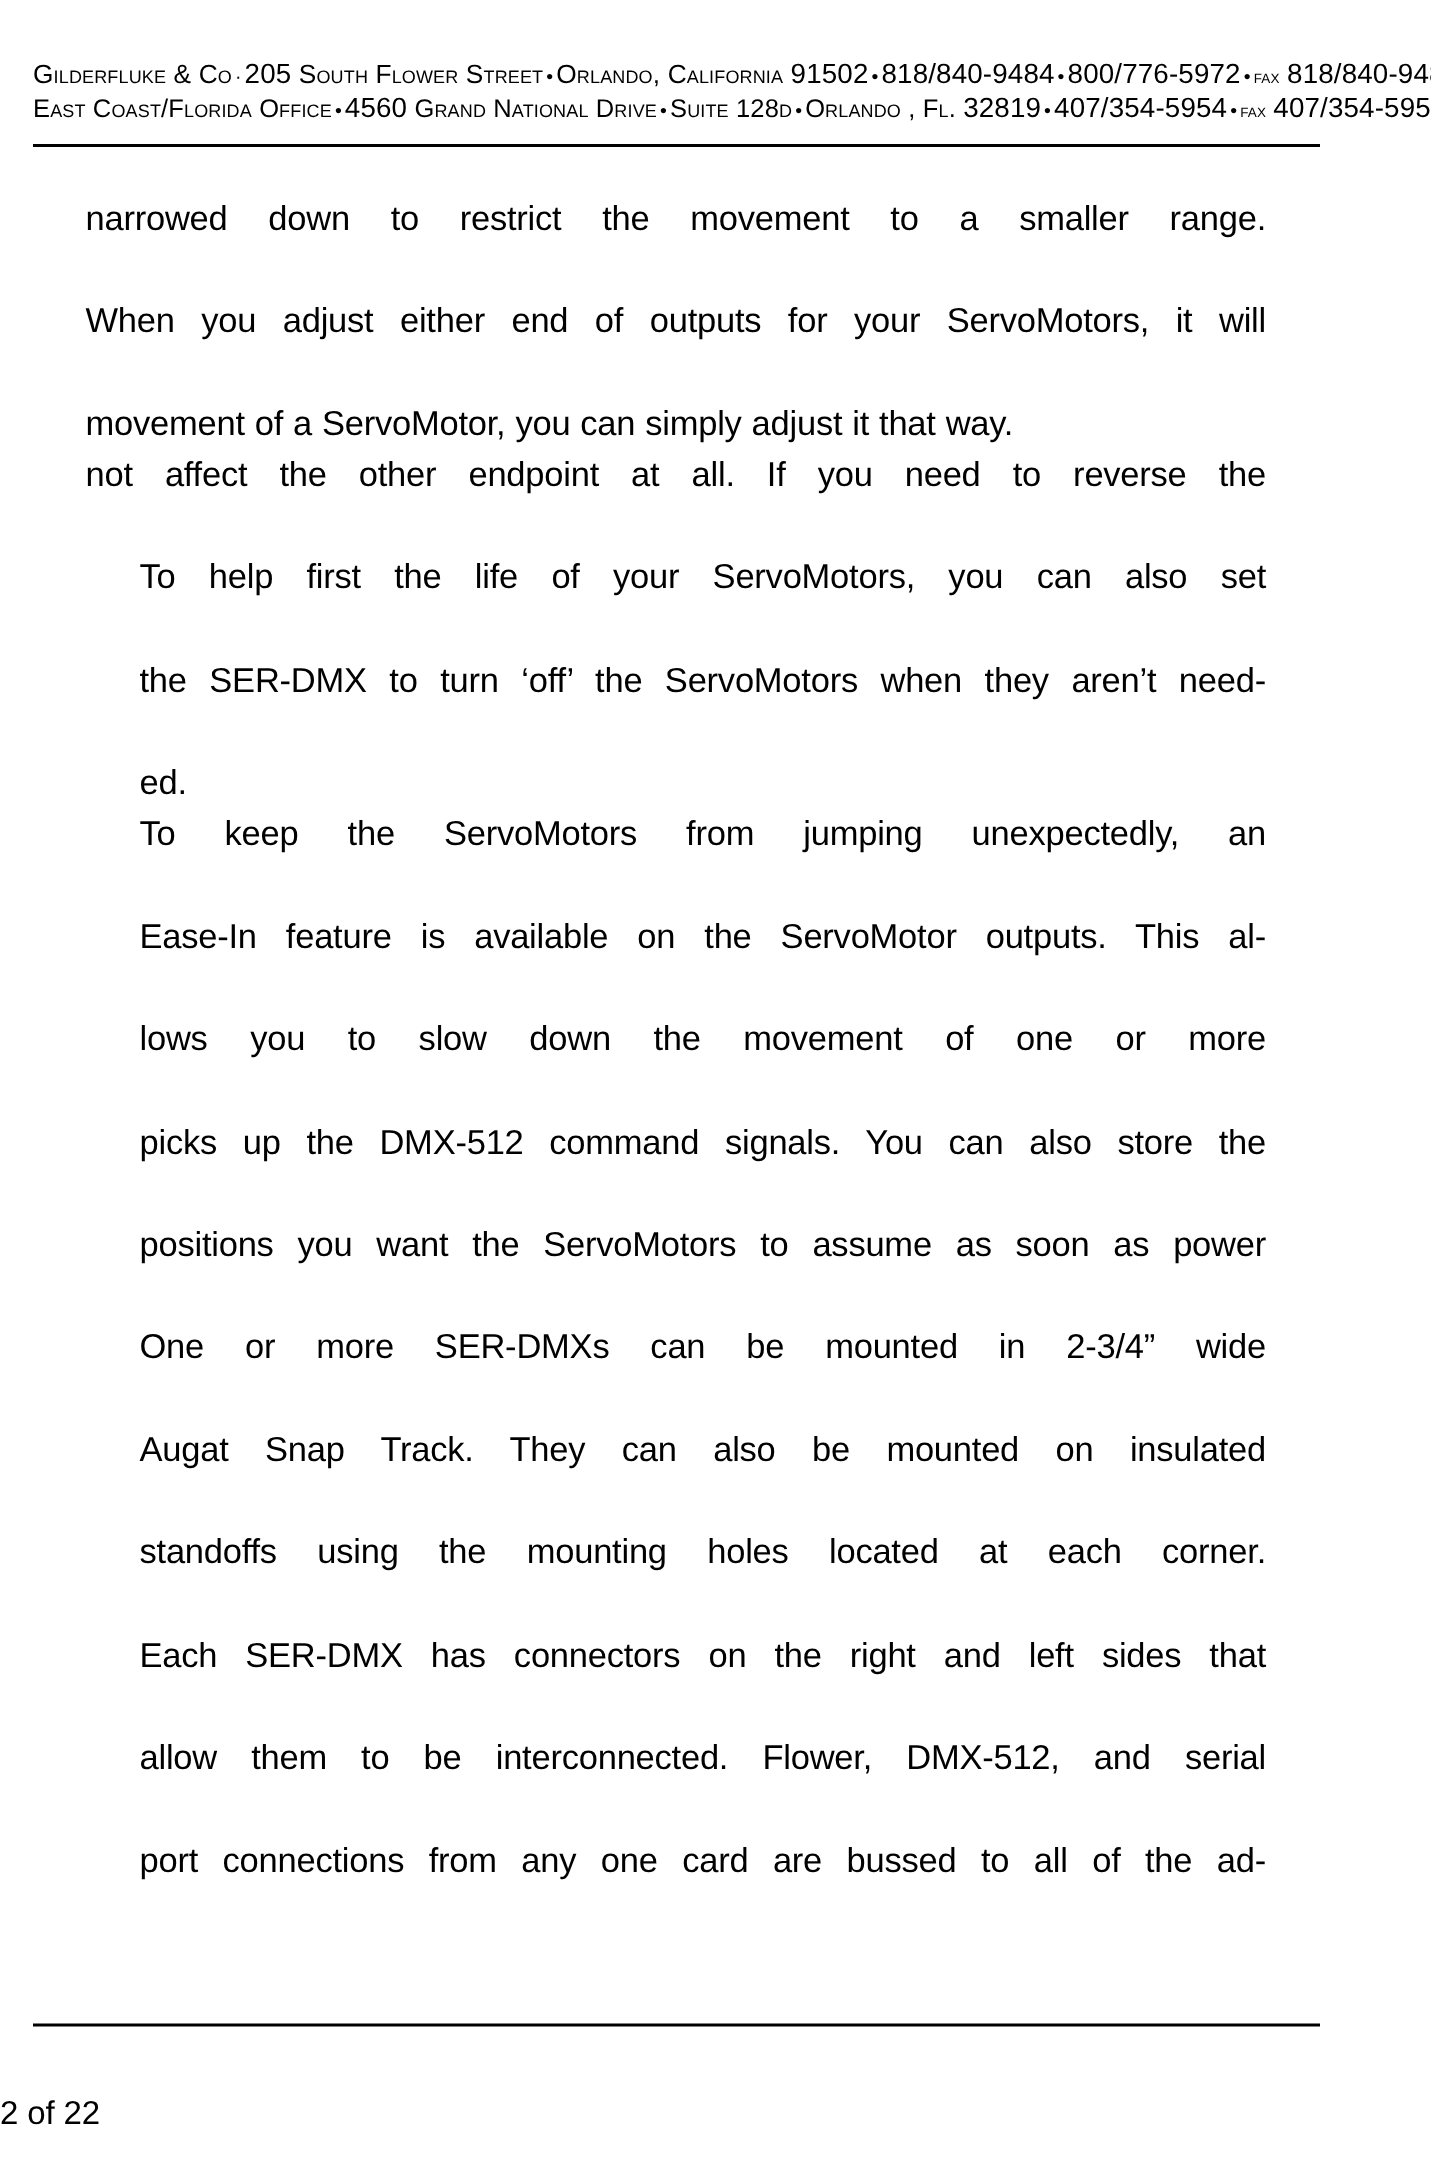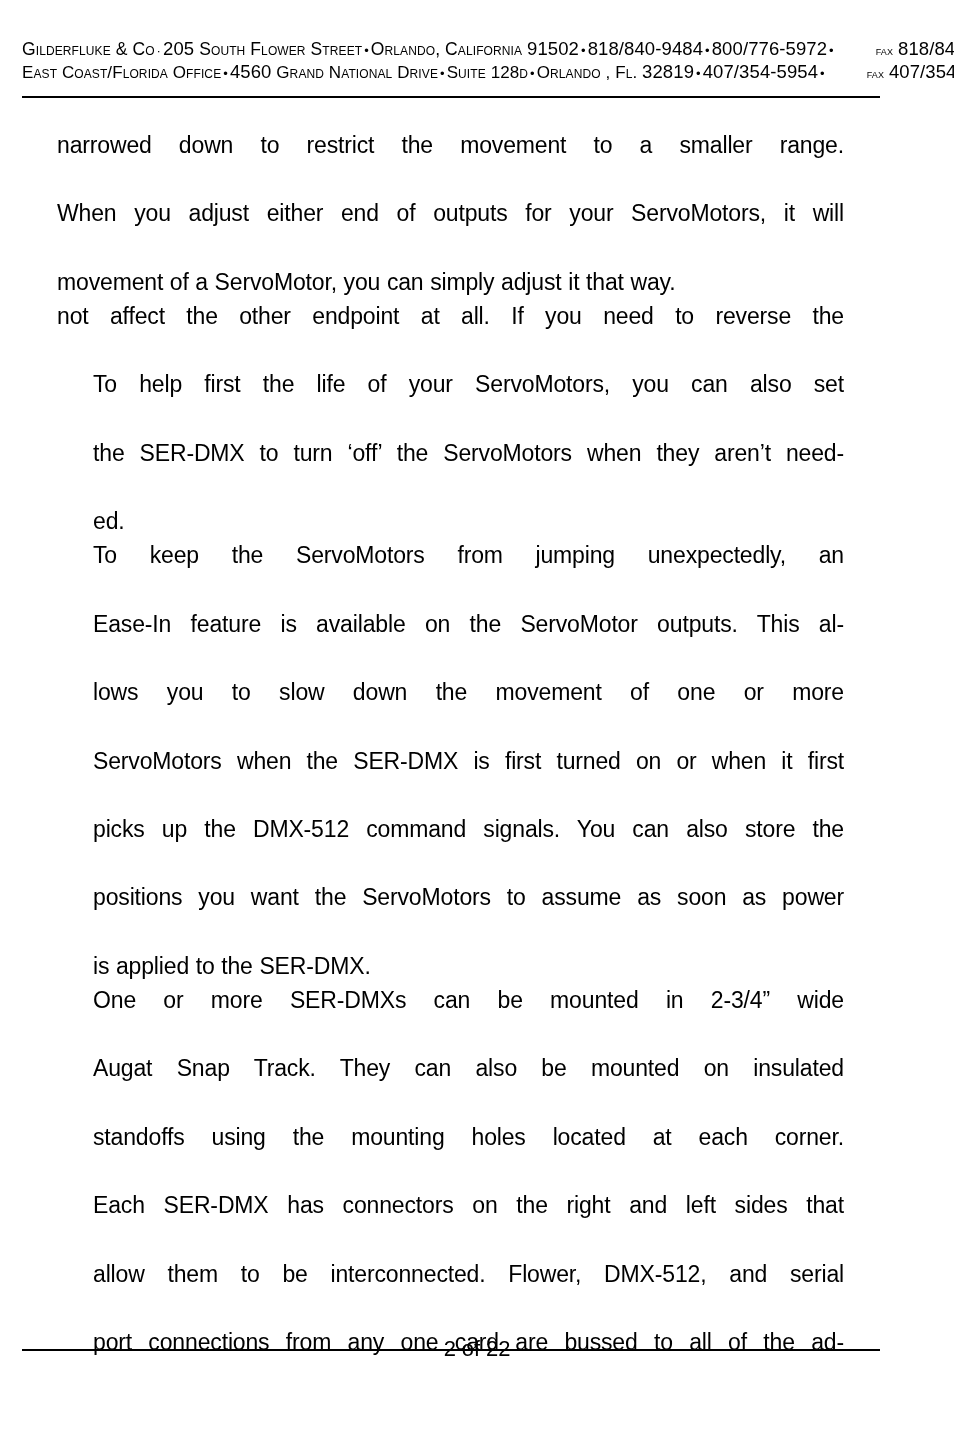--- a/index.html
+++ b/index.html
@@ -41,21 +41,20 @@
     vertical-align: middle;
     padding: 0 2px;
   }
   .hdr-num {
     font-variant: normal;
     font-size: 18.5px;
   }
   .hdr-fax {
     font-variant: small-caps;
     font-size: 13.5px;
-    margin-left: 40px;
   }
 
   .rule {
     position: absolute;
     left: 22px;
     width: 858px;
     height: 0;
     border-top: 2.2px solid #000;
   }
   .rule-top { top: 96px; }
@@ -90,23 +89,22 @@
     content: "";
     display: inline-block;
     width: 100%;
   }
   .para > .ln.last::after { display: none; }
 
   
   .footer {
     position: absolute;
     left: 0;
-    top: 1336px;
+    top: 1396px;
     width: 954px;
-    text-align: center;
   }
   .footer-text {
     font-size: 22px;
     letter-spacing: -0.1px;
     color: #000;
   }
 </style>
 </head>
 <body>
 
@@ -142,24 +140,22 @@
     </p>
     <p class="para indent">
       <span class="ln">To help first the life of your ServoMotors, you can also set</span>
       <span class="ln">the SER-DMX to turn ‘off’ the ServoMotors when they aren’t need-</span>
       <span class="ln last">ed.</span>
     </p>
     <p class="para indent">
       <span class="ln">To keep the ServoMotors from jumping unexpectedly, an</span>
       <span class="ln">Ease-In feature is available on the ServoMotor outputs. This al-</span>
       <span class="ln">lows you to slow down the movement of one or more</span>
-      <span class="ln">ServoMotors when the SER-DMX is first turned on or when it first</span>
       <span class="ln">picks up the DMX-512 command signals. You can also store the</span>
       <span class="ln">positions you want the ServoMotors to assume as soon as power</span>
-      <span class="ln last">is applied to the SER-DMX.</span>
     </p>
     <p class="para indent">
       <span class="ln">One or more SER-DMXs can be mounted in 2-3/4” wide</span>
       <span class="ln">Augat Snap Track. They can also be mounted on insulated</span>
       <span class="ln">standoffs using the mounting holes located at each corner.</span>
       <span class="ln">Each SER-DMX has connectors on the right and left sides that</span>
       <span class="ln">allow them to be interconnected. Flower, DMX-512, and serial</span>
       <span class="ln">port connections from any one card are bussed to all of the ad-</span>
     </p>
   </div>

